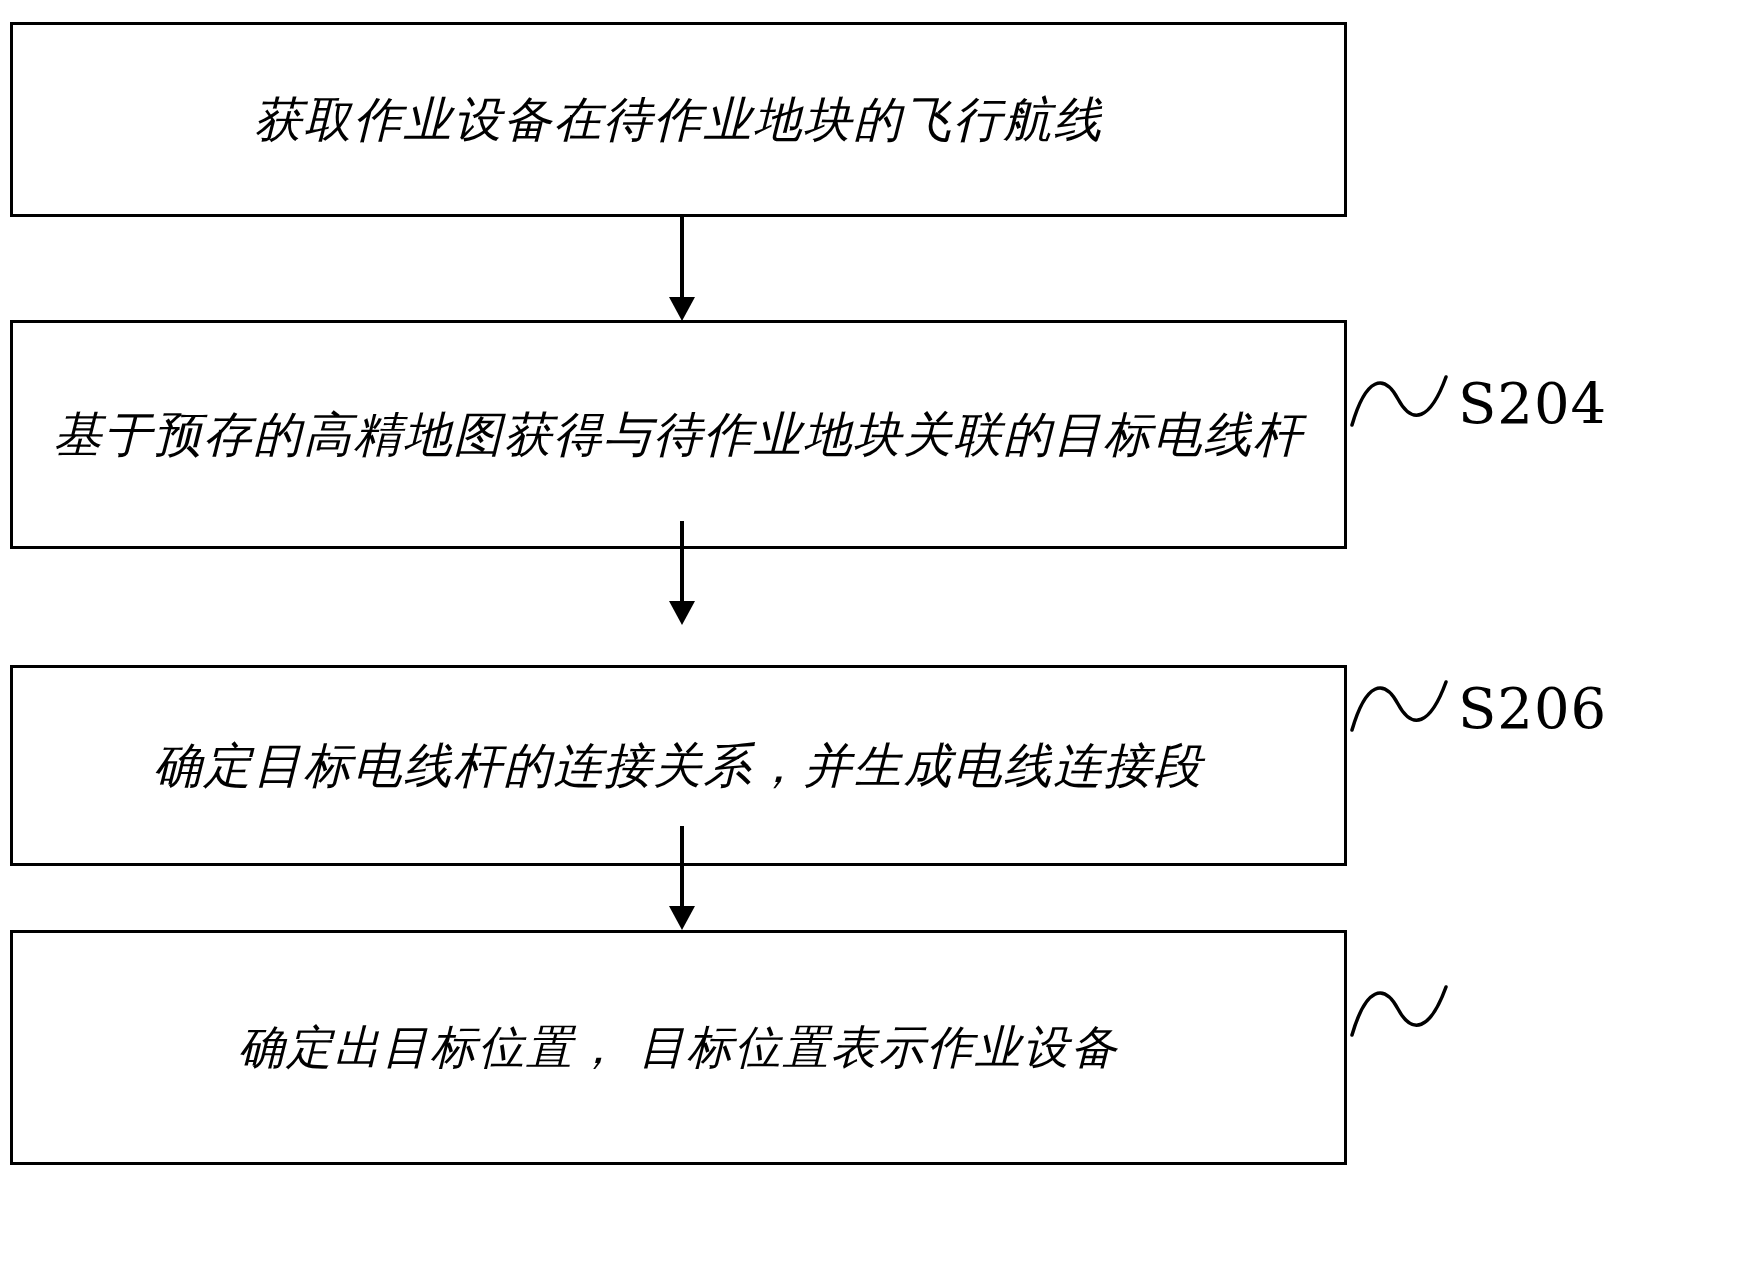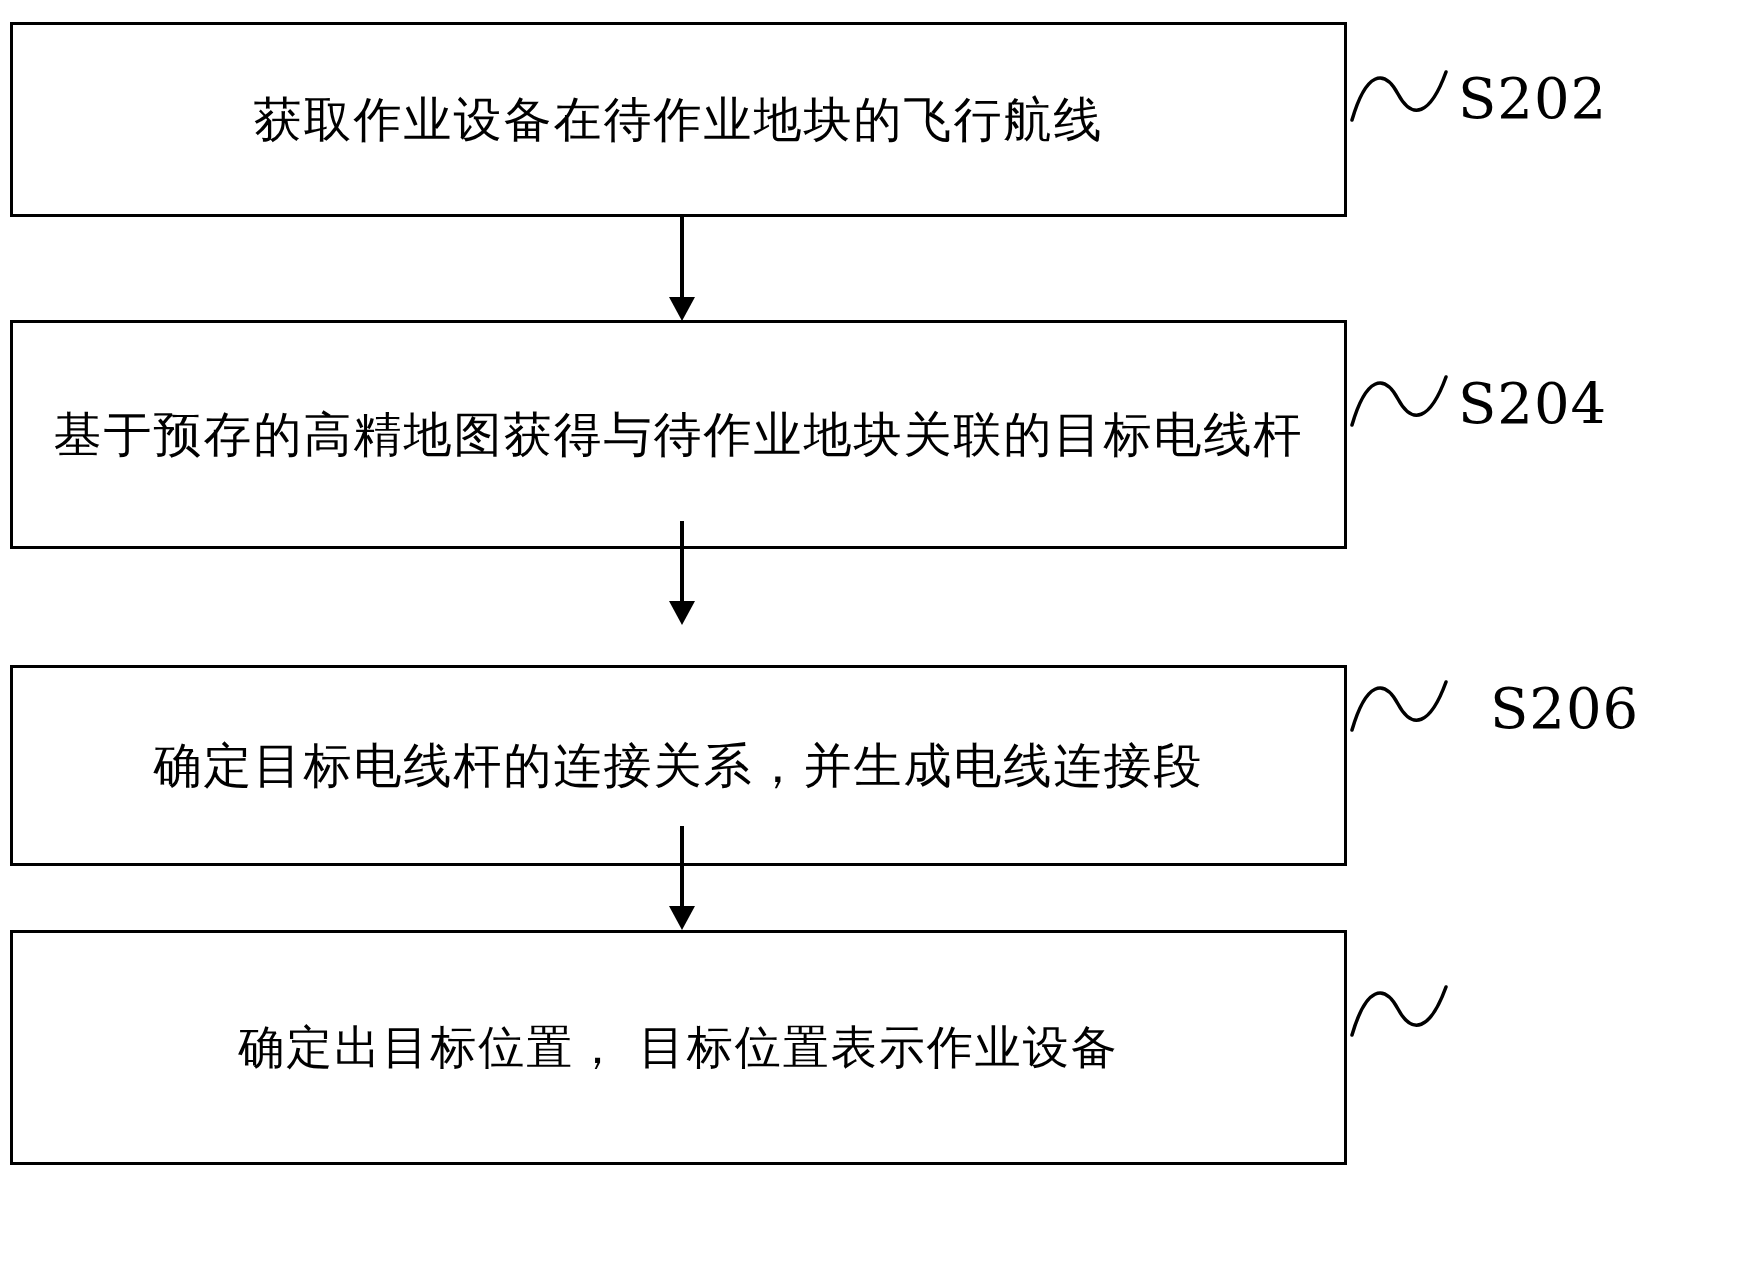--- a/index.html
+++ b/index.html
@@ -21,20 +21,21 @@
     left: 10px;
     width: 1337px;
     border: 3px solid #000000;
     box-sizing: border-box;
     background: #ffffff;
     display: flex;
     flex-direction: column;
     justify-content: center;
     align-items: center;
     text-align: center;
+    font-style: italic;
   }
   .flow-box .line {
     font-size: 48px;
     line-height: 1.55;
     letter-spacing: 2px;
     white-space: nowrap;
   }
   .box-1 { top: 22px;  height: 195px; }
   .box-2 { top: 320px; height: 229px; }
   .box-3 { top: 625px; height: 201px; margin-top: 40px; }
@@ -76,21 +77,21 @@
     display: block;
     margin-right: 8px;
   }
   .ref .ref-label {
     font-size: 56px;
     font-family: "DejaVu Serif", "Liberation Serif", serif;
     letter-spacing: 1px;
   }
   .ref-1 { left: 1350px; top: 58px; }
   .ref-2 { left: 1350px; top: 363px; }
-  .ref-3 { left: 1350px; top: 668px; gap: 32px; }
+  .ref-3 { left: 1350px; top: 668px; }
   .ref-4 { left: 1350px; top: 973px; }
 </style>
 </head>
 <body>
 
 <div class="figure">
 
   <div class="flow-box box-1">
     <div class="line">获取作业设备在待作业地块的飞行航线</div>
   </div>
@@ -115,26 +116,20 @@
 
   <div class="arrow arrow-3">
     <div class="shaft"></div>
     <div class="head"></div>
   </div>
 
   <div class="flow-box box-4">
     <div class="line">确定出目标位置， 目标位置表示作业设备</div>
   </div>
 
-  <div class="ref ref-1">
-    <svg width="100" height="80" viewBox="0 0 100 80">
-      <path d="M 2 62 C 16 14, 34 10, 48 36 C 62 62, 80 58, 96 14" fill="none" stroke="#000000" stroke-width="3.5" stroke-linecap="round"></path>
-    </svg>
-    <span class="ref-label">S202</span>
-  </div>
 
   <div class="ref ref-2">
     <svg width="100" height="80" viewBox="0 0 100 80">
       <path d="M 2 62 C 16 14, 34 10, 48 36 C 62 62, 80 58, 96 14" fill="none" stroke="#000000" stroke-width="3.5" stroke-linecap="round"></path>
     </svg>
     <span class="ref-label">S204</span>
   </div>
 
   <div class="ref ref-3">
     <svg width="100" height="80" viewBox="0 0 100 80">

